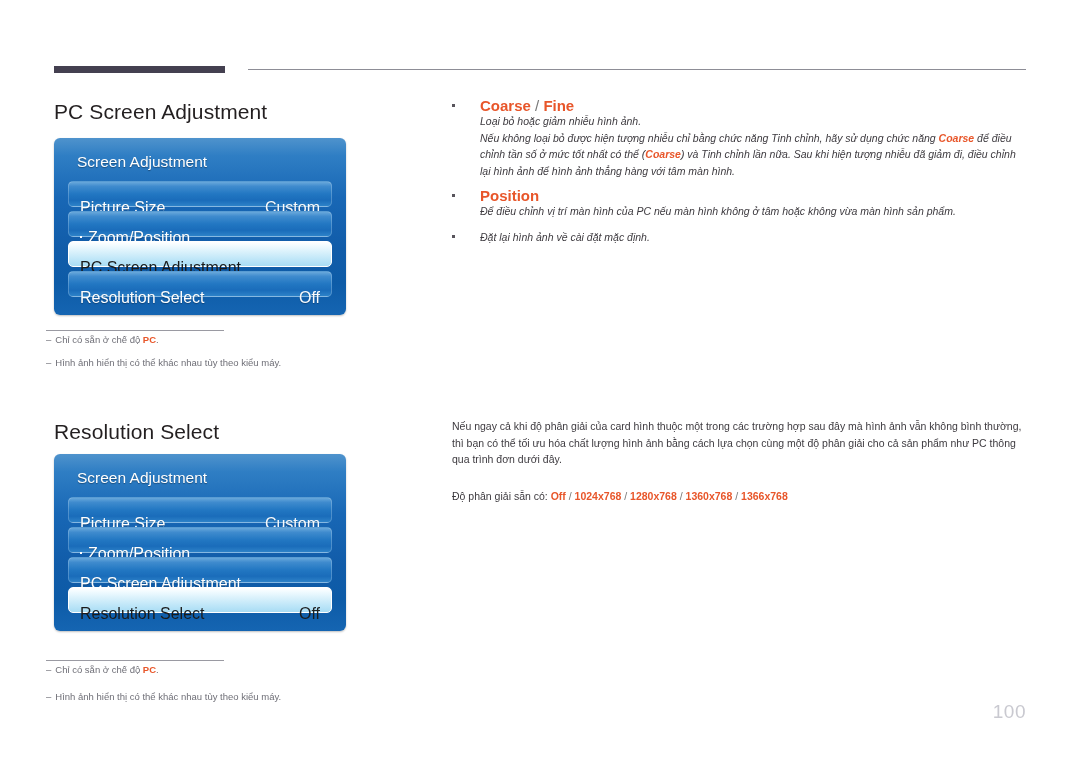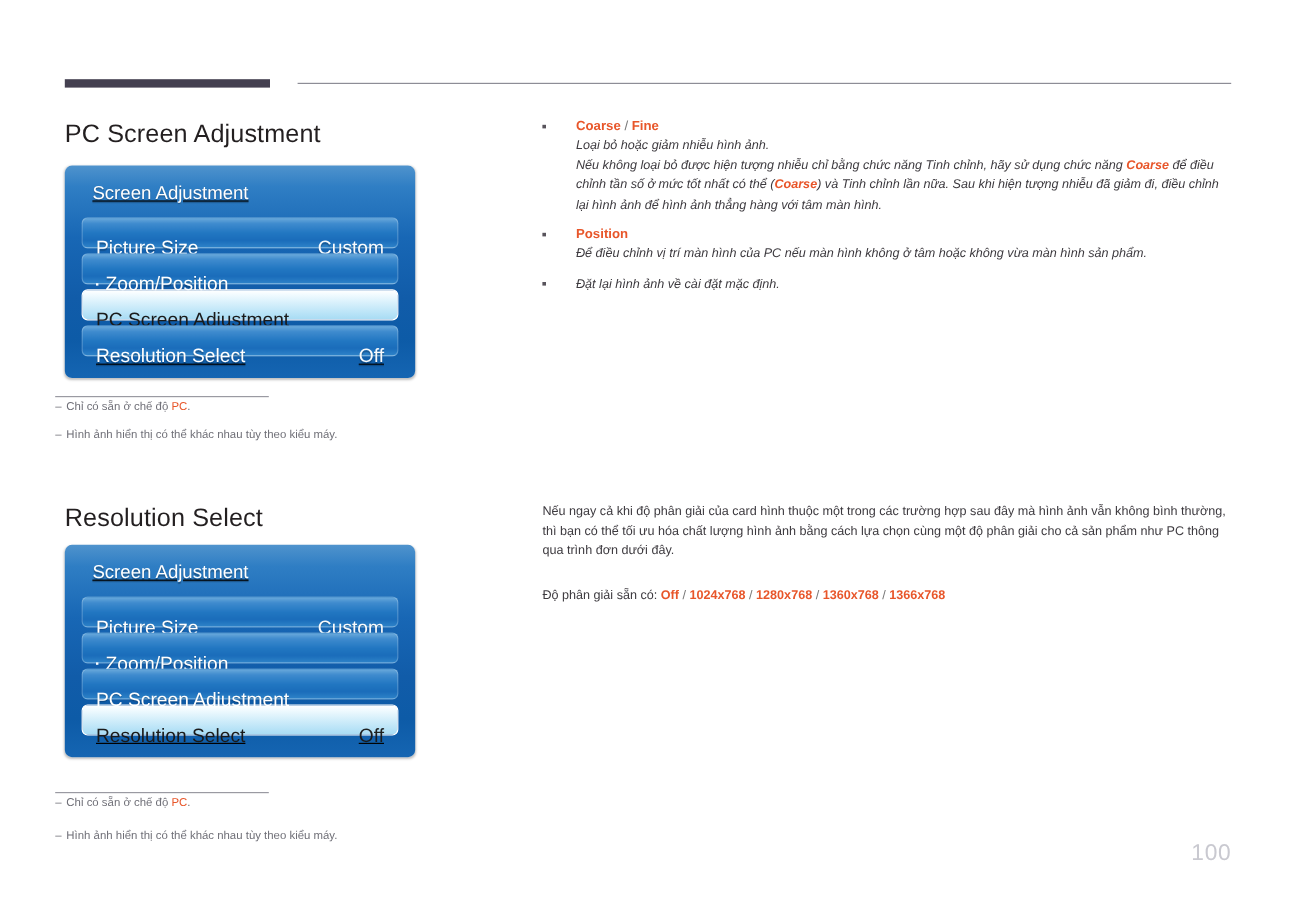--- a/index.html
+++ b/index.html
@@ -42,21 +42,20 @@
   
   .osd {
     position: absolute;
     width: 292px;
     border-radius: 6px;
     padding: 12px 11px 14px 11px;
     background: linear-gradient(180deg,
         #4f93cd 0%, #2f7ec4 10%, #1867b5 34%,
         #115ca9 62%, #0d5ba7 82%, #1565b2 100%);
     box-shadow: 0 1px 2px rgba(0,0,0,.25);
-    text-decoration: underline;
   }
   #osd-1 { left: 54px; top: 138px; }
   #osd-2 { left: 54px; top: 454px; }
 
   .osd-title {
     color: #ffffff;
     font-size: 15.5px;
     padding: 3px 0 10px 12px;
     text-shadow: 0 1px 1px rgba(0,0,0,.35);
     white-space: nowrap;
@@ -107,40 +106,40 @@
   #fn-rule-1 { left: 46px; top: 330px; }
   #fn-rule-2 { left: 46px; top: 660px; }
 
   .fn {
     position: absolute;
     font-size: 9.5px;
     color: #6f6f77;
     white-space: nowrap;
   }
   .fn .dash { color: #6f6f77; margin-right: 4px; }
-  .fn .hl { color: #e8562a; font-weight: normal; }
+  .fn .hl { color: #e8562a; font-weight: bold; }
   #fn-1a { left: 46px; top: 334px; }
   #fn-1b { left: 46px; top: 357px; }
   #fn-2a { left: 46px; top: 664px; }
   #fn-2b { left: 46px; top: 691px; }
 
   
   .rcol { position: absolute; left: 452px; width: 576px; }
   #rcol-1 { top: 98px; }
   #rcol-2 { top: 418px; }
 
   .bullet-item { position: relative; margin-bottom: 9px; }
   .bullet-sq {
     position: absolute; left: 0; top: 6px;
     width: 3px; height: 3px;
     background: #58545c;
   }
   .bullet-head {
     margin-left: 28px;
-    font-size: 11px;
+    font-size: 15px;
     font-weight: bold;
     color: #e8562a;
     line-height: 15px;
     white-space: nowrap;
   }
   .bullet-head .sep { color: #777; font-weight: normal; }
   .bullet-body {
     margin-left: 28px;
     font-size: 10.5px;
     color: #3d3a3f;

